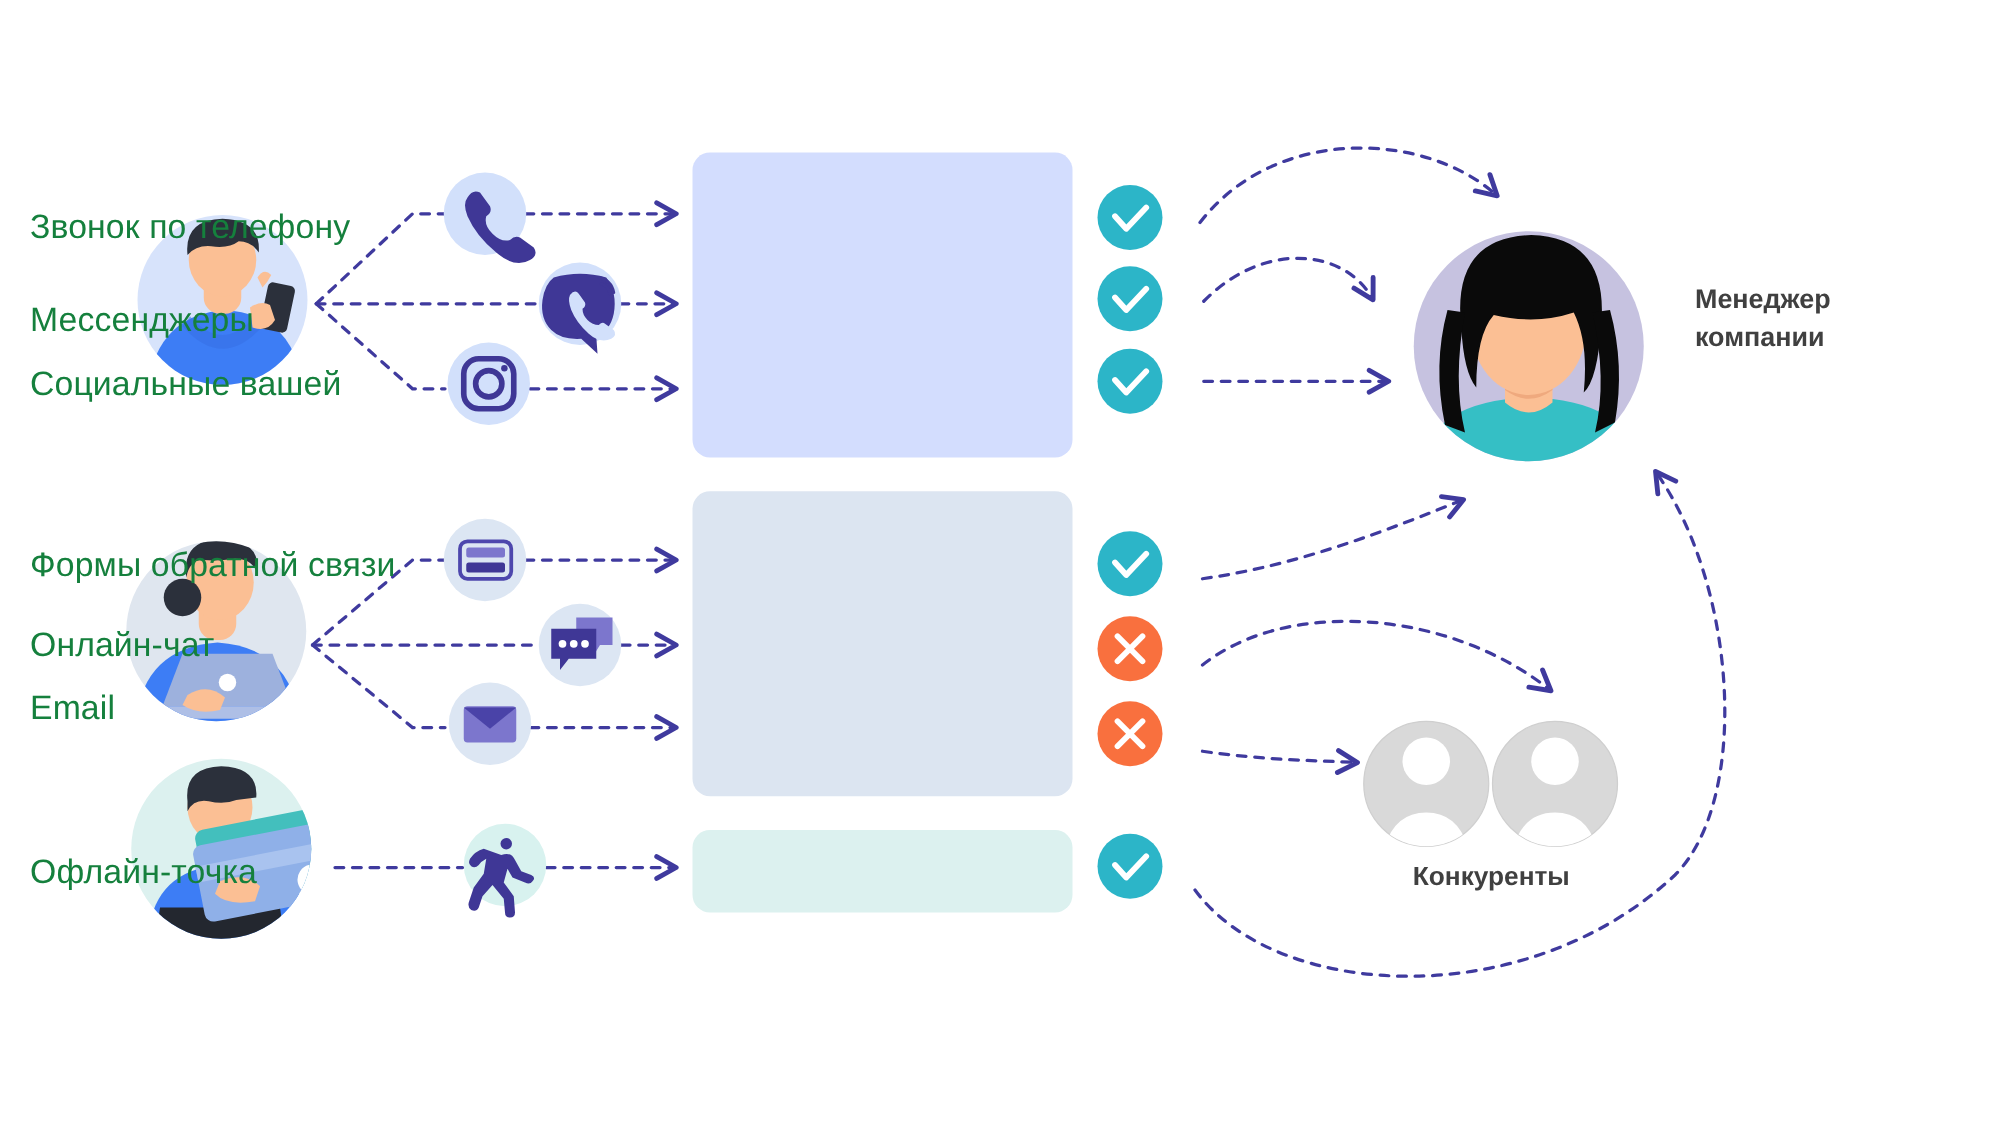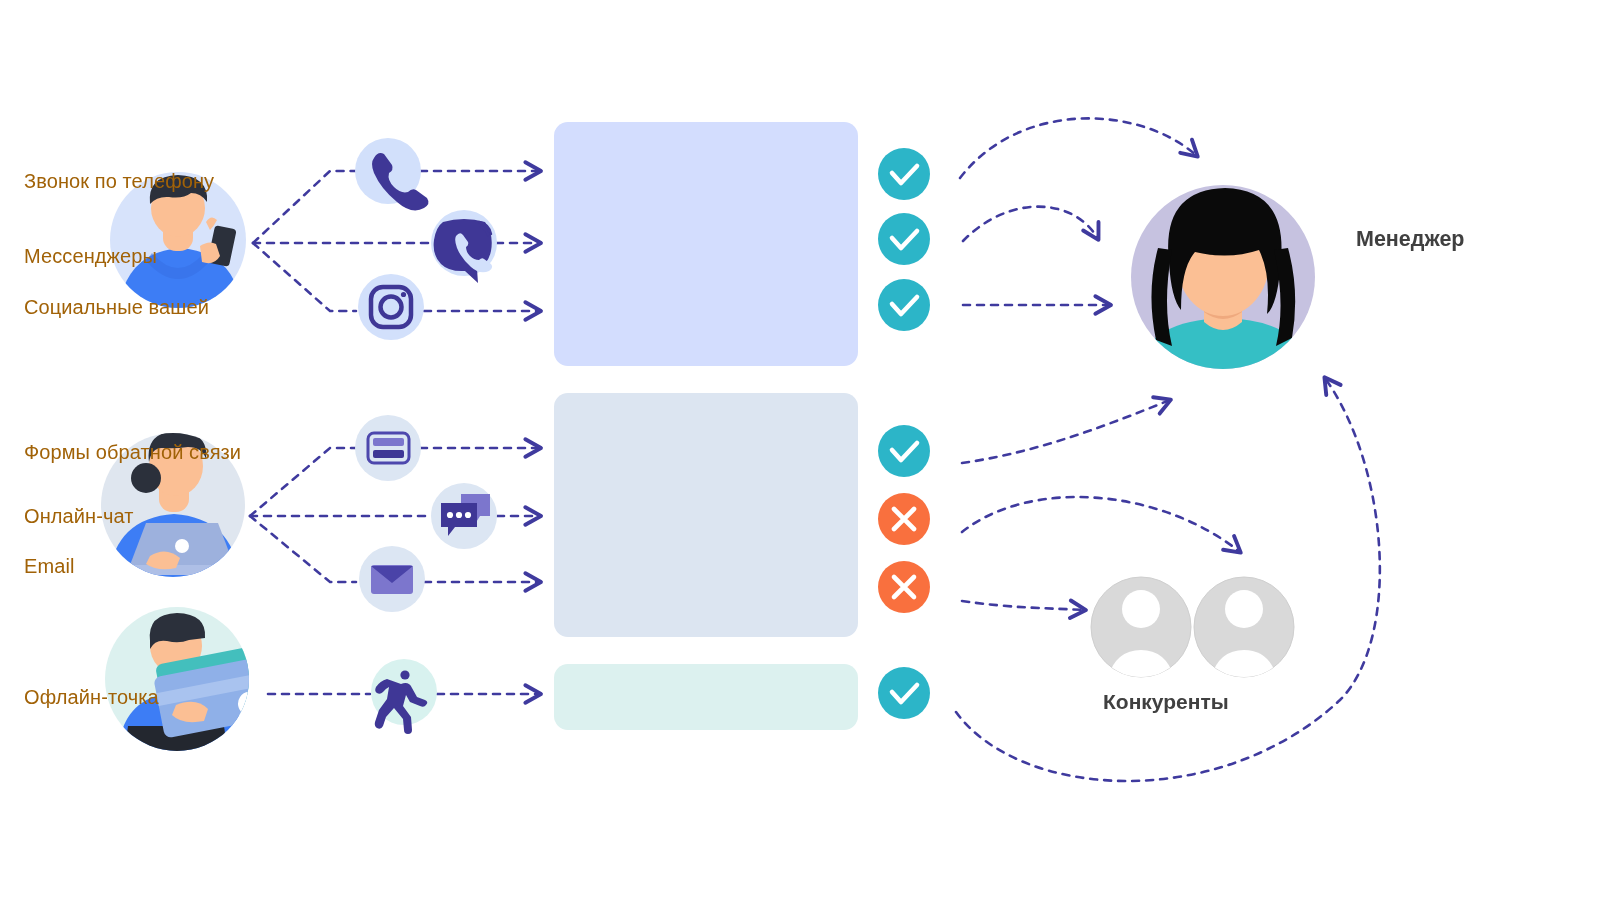--- a/index.html
+++ b/index.html
@@ -6,27 +6,27 @@
   body{width:1600px;height:900px;overflow:hidden;font-family:"Liberation Sans","DejaVu Sans",sans-serif;}
   #stage{position:relative;width:1600px;height:900px;background:#fff;}
   svg.layer{position:absolute;left:0;top:0;width:1600px;height:900px;}
 
   
   .chan-box{position:absolute;border-radius:14px;}
   #box-social{left:554px;top:122px;width:304px;height:244px;background:#d3ddfe;}
   #box-digital{left:554px;top:393px;width:304px;height:244px;background:#dce5f1;}
   #box-offline{left:554px;top:664px;width:304px;height:66px;background:#dcf1ef;}
 
-  .chan-label{position:absolute;left:24px;color:#a16207;font-size:20px;line-height:24px;
+  .chan-label{position:absolute;left:24px;color:#15803d;font-size:27px;line-height:24px;
               letter-spacing:.1px;white-space:nowrap;}
 
   
   .heading{position:absolute;color:#404040;font-weight:bold;font-size:21.5px;line-height:31px;}
   #manager-label{left:1356px;top:224px;width:190px;}
-  #competitors-label{left:1103px;top:686px;width:180px;font-size:21px;}
+  #competitors-label{left:1103px;top:686px;width:180px;text-align:center;font-size:21px;}
 
   .hide{position:absolute;width:0;height:0;overflow:hidden;opacity:0;}
 </style>
 </head>
 <body>
 
 <div id="stage">
 
   <svg class="layer" viewBox="0 0 1600 900">
     <defs>
@@ -244,18 +244,19 @@
   <div class="chan-label" style="top:295px">Социальные вашей</div>
 
   <div class="chan-label" style="top:440px">Формы обратной связи</div>
   <div class="chan-label" style="top:504px">Онлайн-чат</div>
   <div class="chan-label" style="top:554px">Email</div>
 
   <div class="chan-label" style="top:685px">Офлайн-точка</div>
 
   <div class="heading" id="manager-label">
     <div>Менеджер</div>
+    <div>компании</div>
   </div>
 
   <div class="heading" id="competitors-label">Конкуренты</div>
 
   <div class="hide">Customer communication channels routed to company manager or competitors</div>
 </div>
 
 </body></html>

